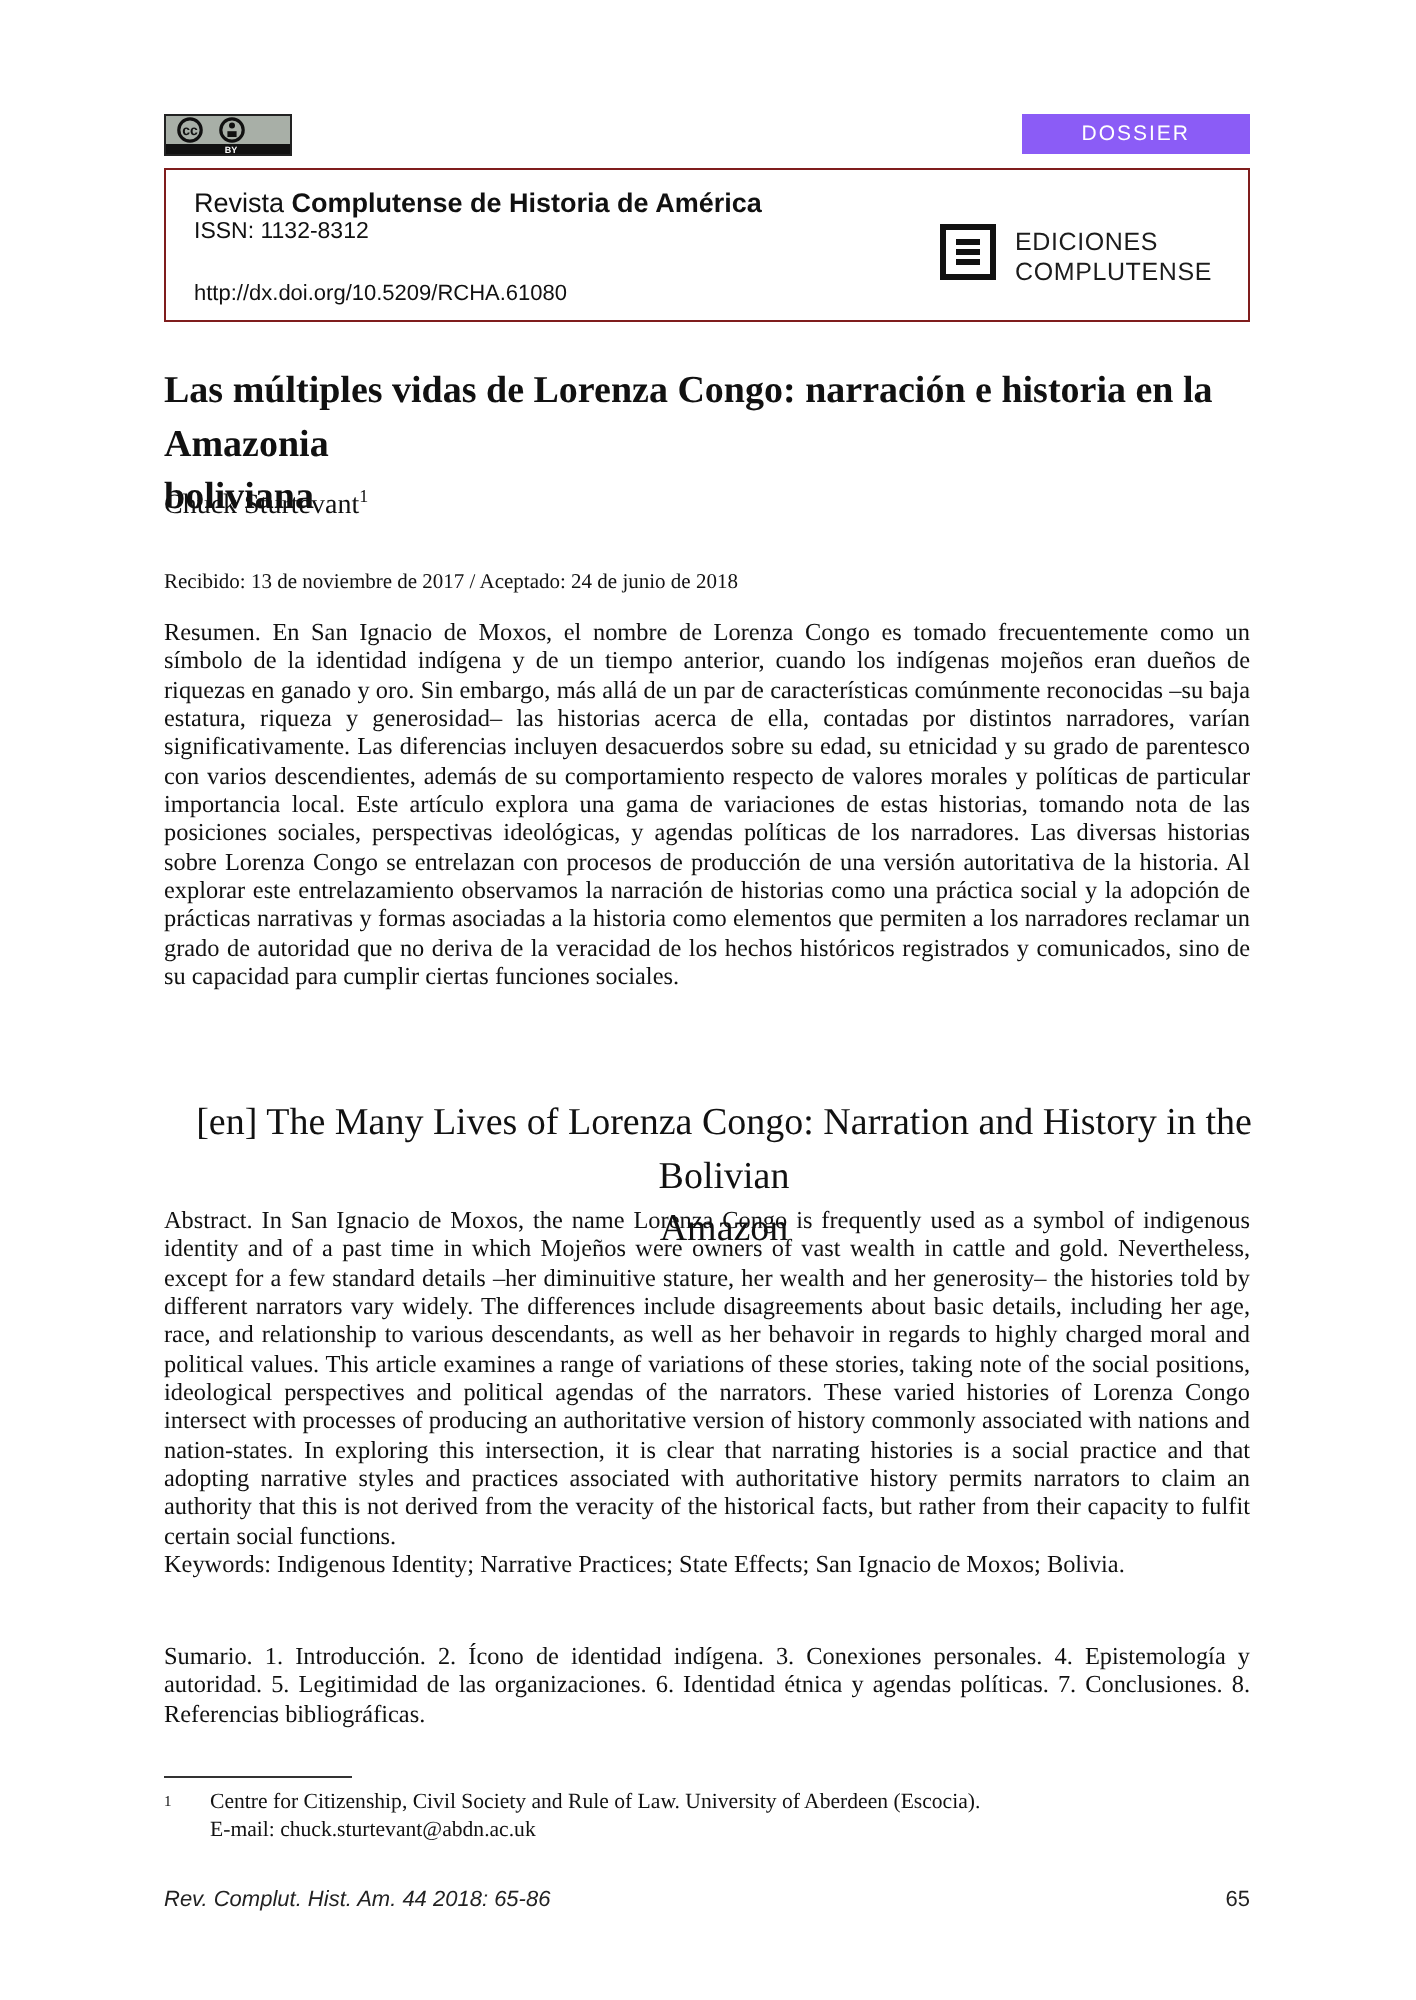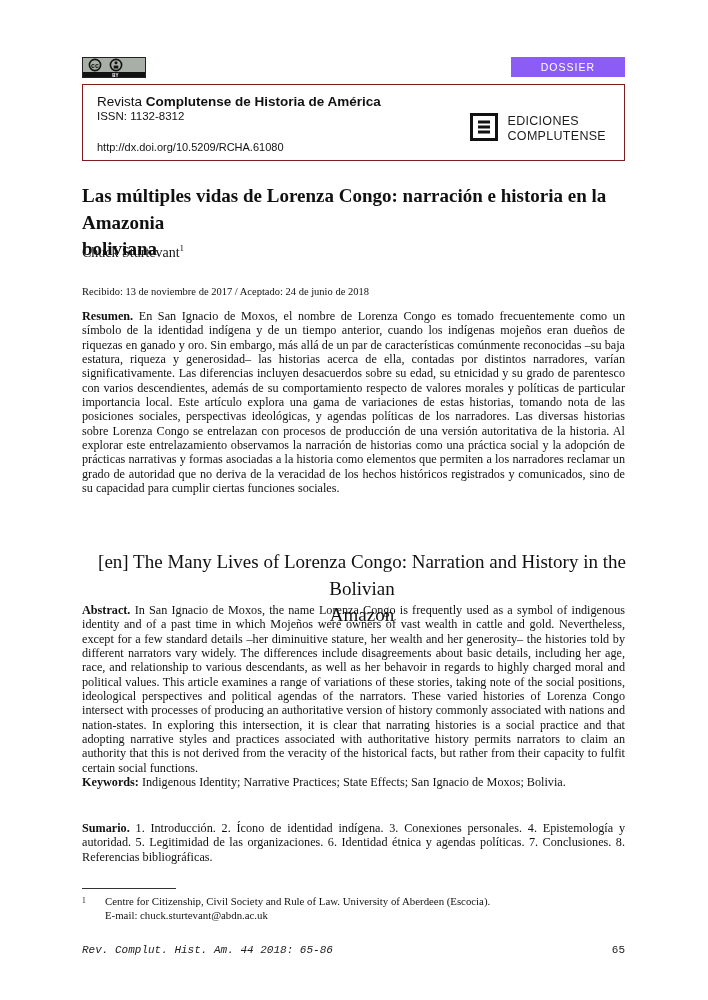--- a/index.html
+++ b/index.html
@@ -53,35 +53,35 @@
   .dates { position:absolute; left:82px; top:286px; font-size:10.5px; color:#111; }
   
   .para-block { position:absolute; left:82px; width:543px; }
   .resumen-block { top:309px; }
   .abstract-block { top:603px; }
   .sumario-block { top:821px; }
   .para {
     margin:0; font-size:12.2px; line-height:14.35px;
     text-align:justify; color:#111;
   }
-  .para b { font-weight:bold; }
+  .para b { font-weight:normal; }
   
   .footnote-sep {
     position:absolute; left:82px; top:888px; width:94px;
     border-top:1px solid #333; height:0;
   }
   .footnote { position:absolute; left:82px; top:895px; width:543px; display:flex; }
   .footnote-mark { width:23px; font-size:7.5px; vertical-align:top; padding-top:1px; color:#111; }
   .footnote-body { font-size:10.8px; line-height:13.5px; color:#111; }
   .footnote-email { text-decoration:none; color:#111; }
   
   .footer {
     position:absolute; left:82px; top:944px; width:543px;
     display:flex; justify-content:space-between; align-items:center;
-    font-family:Liberation Mono, monospace; font-size:11px; color:#222;gap:28px;
+    font-family:Liberation Sans, sans-serif; font-size:11px; color:#222;gap:28px;
   }
   .footer-citation { font-style:italic; }
 </style>
 </head>
 <body>
 
 <div class="page">
 
   <div class="topbar">
     <span class="cc-badge" title="">

